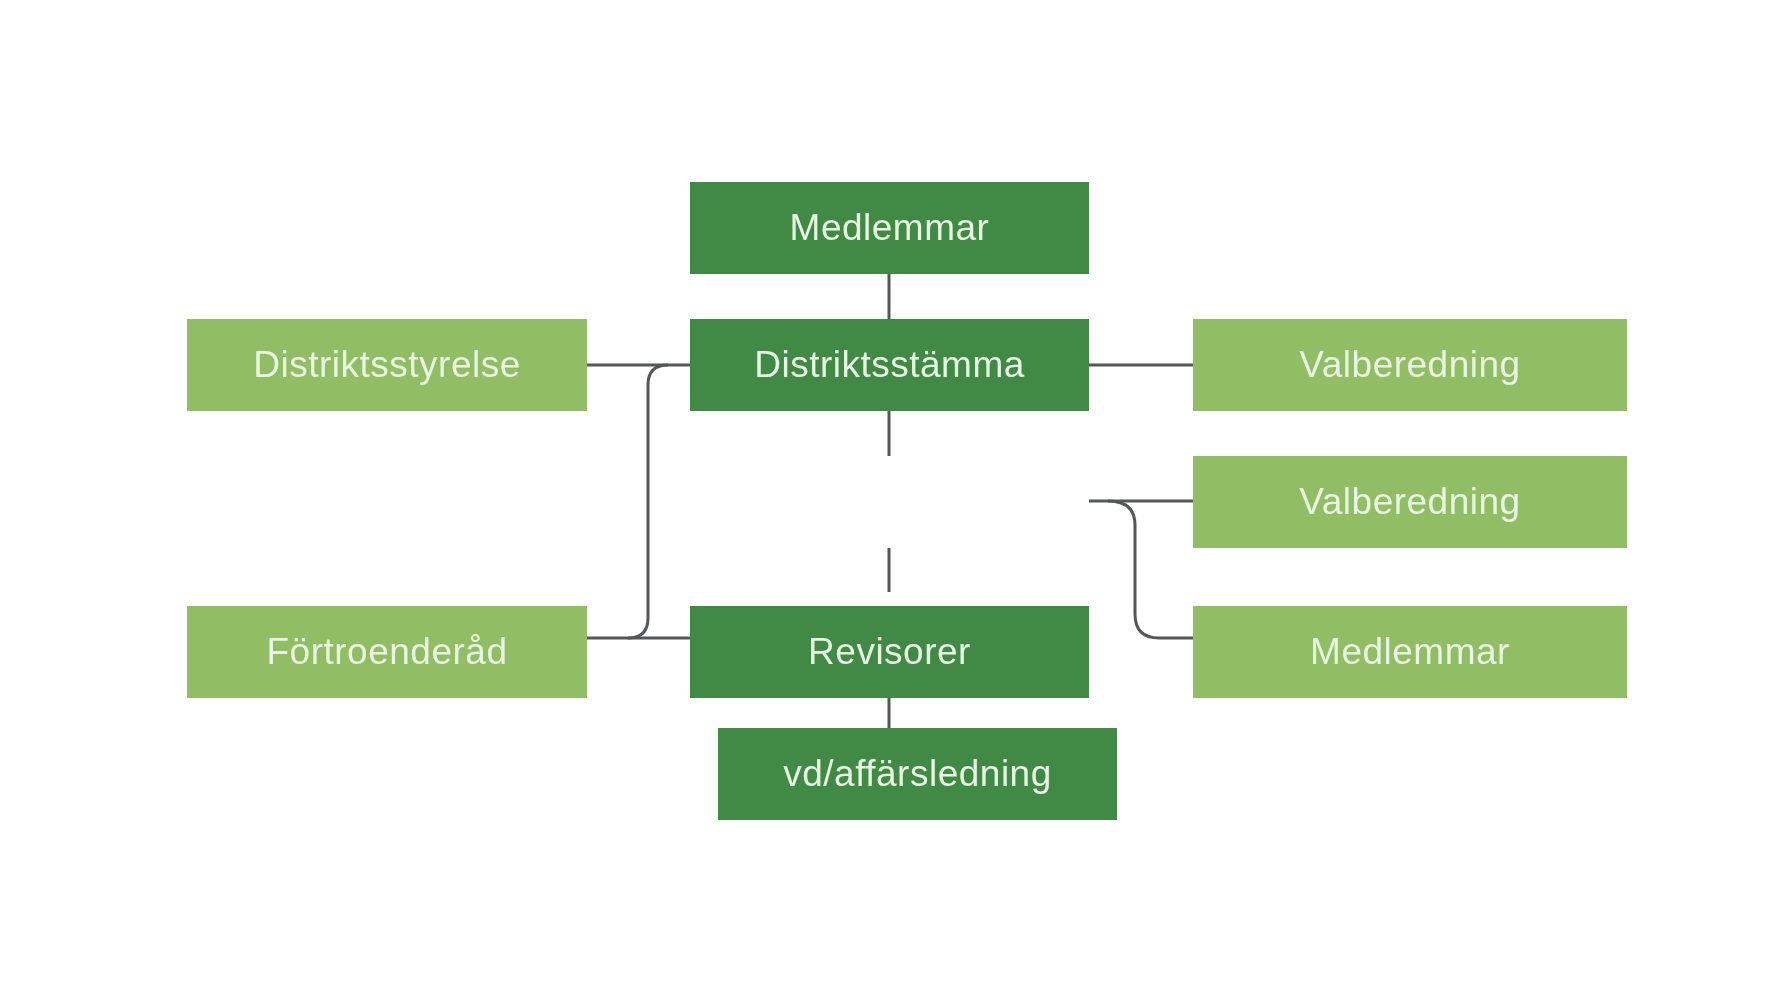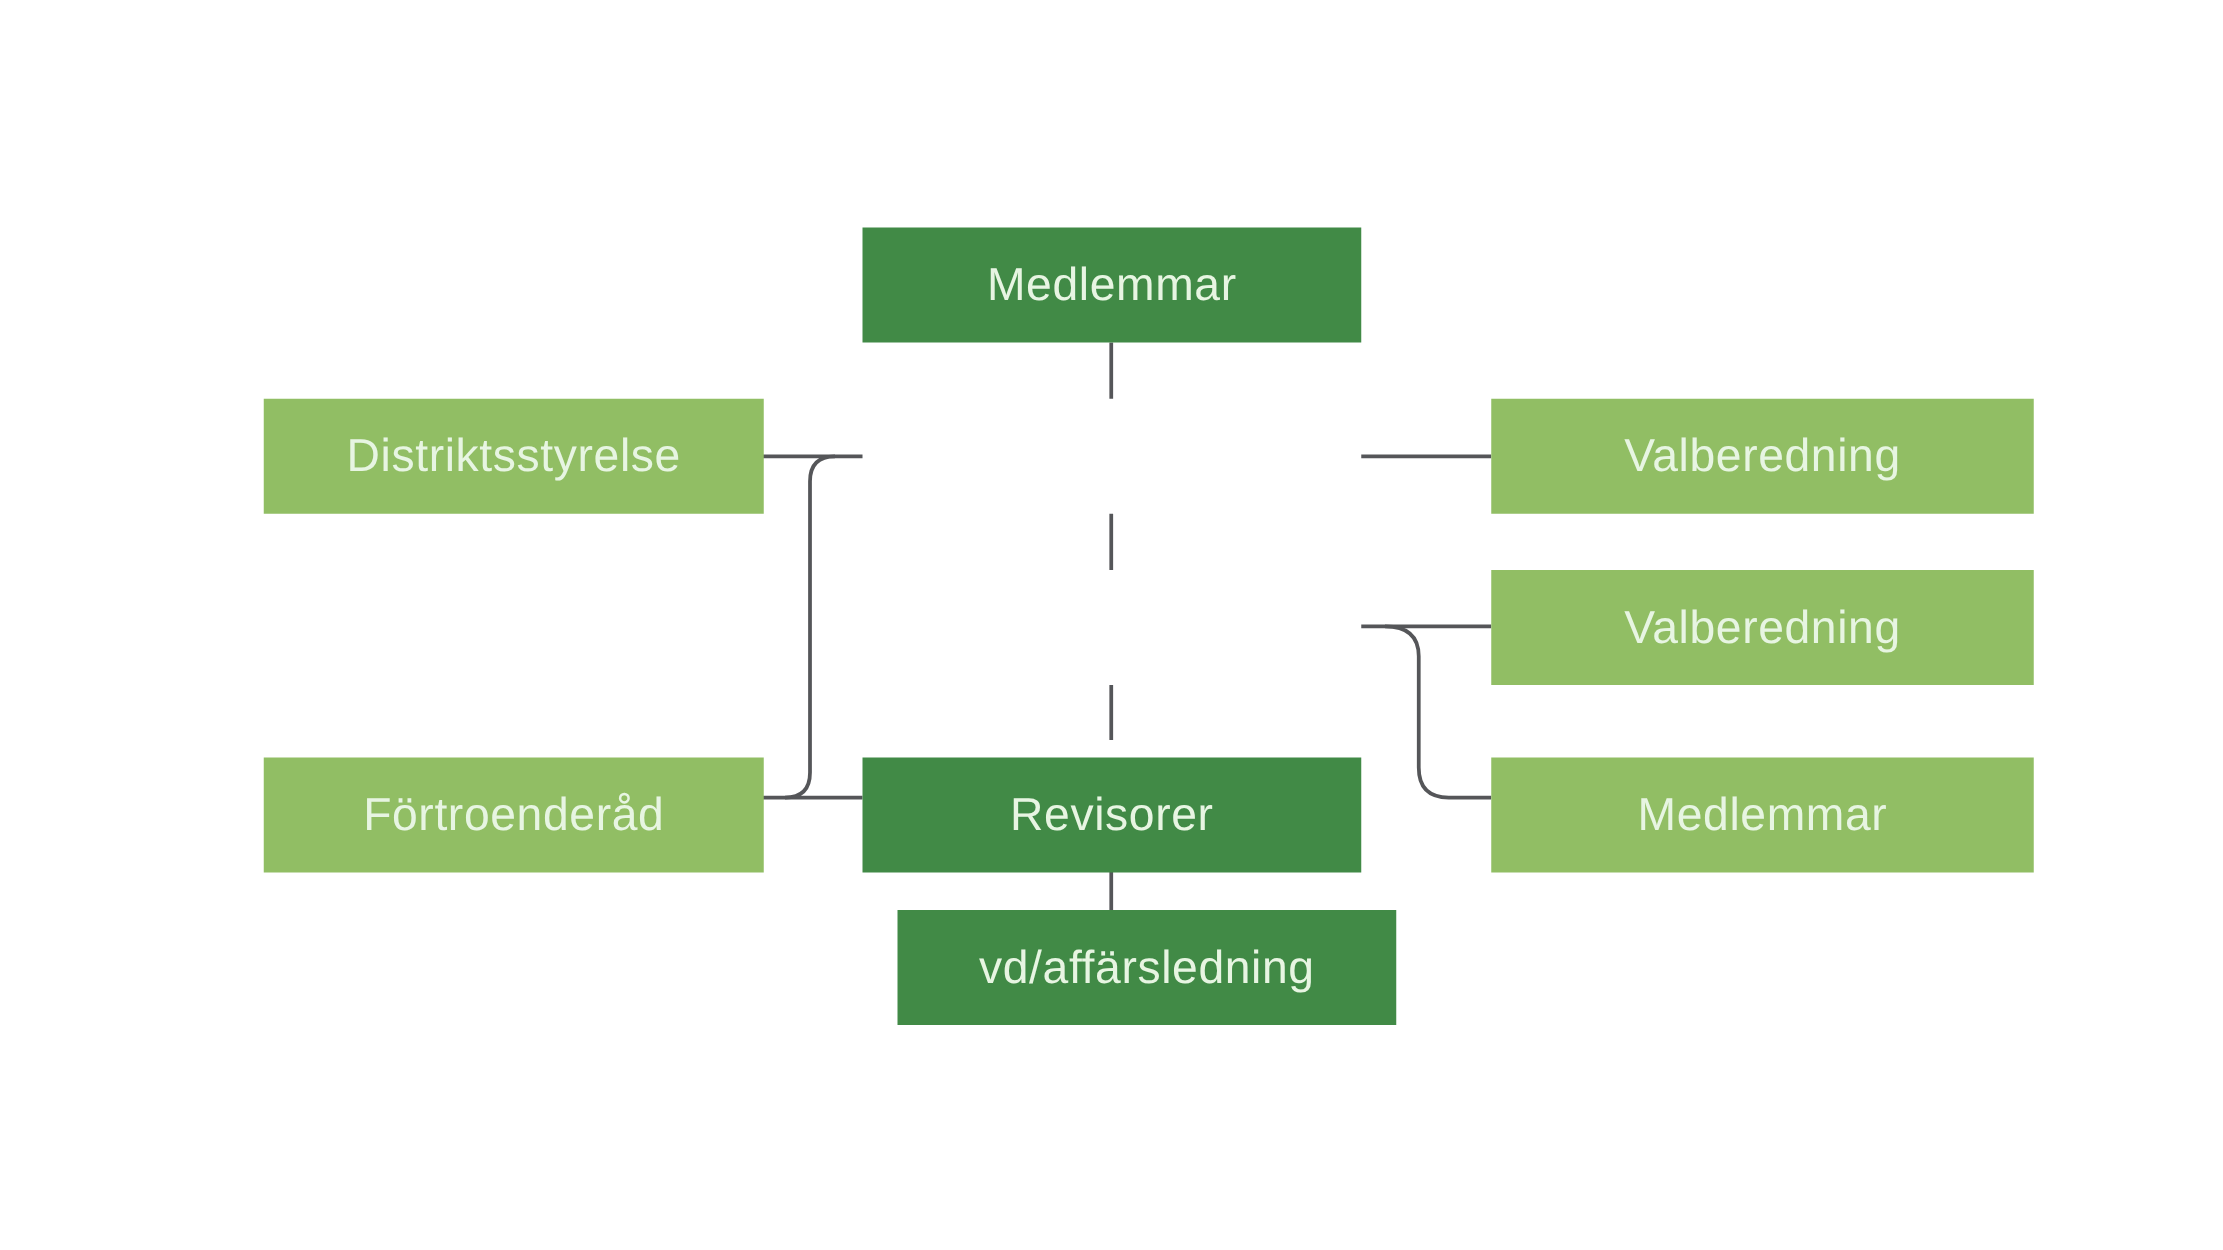--- a/index.html
+++ b/index.html
@@ -39,21 +39,21 @@
     font-size: 37px;
     font-weight: 400;
     letter-spacing: 0.5px;
     text-align: left;
     white-space: nowrap;
   }
   .node.mid   { background: var(--green-mid); }
   .node.dark  { background: var(--green-dark); }
   .node.light { background: var(--green-light); }
   .col-center { left: 690px;  width: 399px; }
-  .col-left   { left: 187px;  width: 400px; margin-left: 24px; }
+  .col-left   { left: 187px;  width: 400px; }
   .col-right  { left: 1193px; width: 434px; }
   .row-1 { top: 182px; }
   .row-2 { top: 319px; }
   .row-3 { top: 456px; }
   .row-4 { top: 606px; }
   .row-5 { top: 728px; margin-left: 28px; }
 </style>
 </head>
 <body>
 
@@ -69,20 +69,21 @@
     <path d="M 587 638 L 690 638"></path>
     <path d="M 1089 501 L 1193 501"></path>
     <path d="M 668 365 Q 648 365 648 385 L 648 618 Q 648 638 628 638"></path>
     <path d="M 1108 501 Q 1135 501 1135 525 L 1135 614 Q 1135 638 1159 638 L 1193 638"></path>
   </svg>
 
   <div class="node mid col-center row-1">Medlemmar</div>
 
   <div class="node light col-left row-2">Distriktsstyrelse</div>
 
+  <div class="node mid col-center row-2">Distriktsstämma</div>
 
   <div class="node light col-right row-2">Valberedning</div>
 
 
   <div class="node light col-right row-3">Valberedning</div>
 
   <div class="node light col-left row-4">Förtroenderåd</div>
 
   <div class="node mid col-center row-4">Revisorer</div>
 

